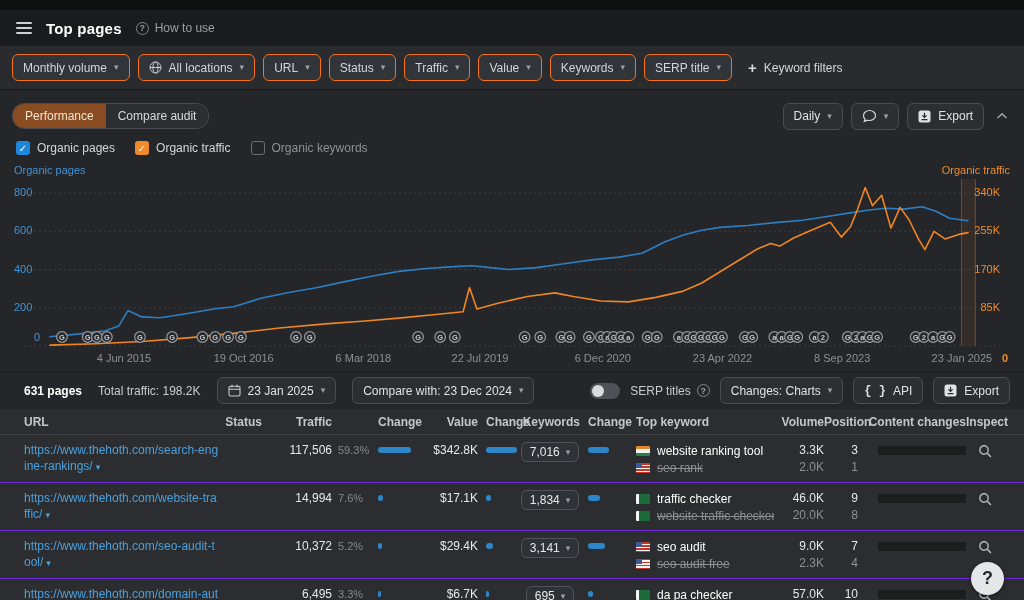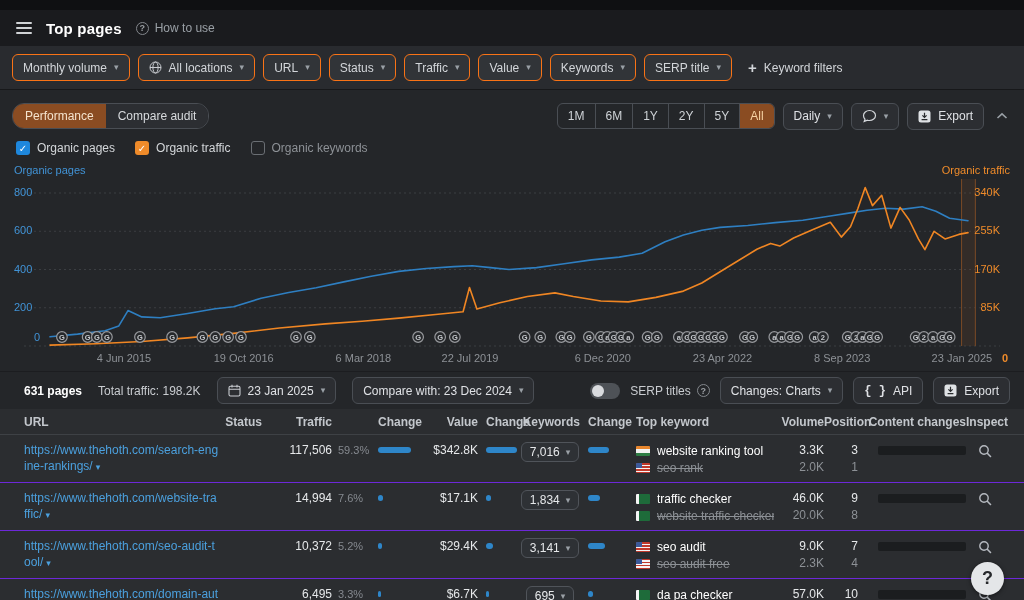--- a/index.html
+++ b/index.html
@@ -163,28 +163,20 @@
   </div>
 </div>
 
 <div class="chart-panel">
   <div class="chart-toolbar">
     <div class="tabs" id="chart-tabs">
         <div class="tab active">Performance</div>
         <div class="tab">Compare audit</div>
       </div>
     <div class="ct-right">
-      <div class="segmented" id="range-buttons">
-          <div class="seg">1M</div>
-          <div class="seg">6M</div>
-          <div class="seg">1Y</div>
-          <div class="seg">2Y</div>
-          <div class="seg">5Y</div>
-          <div class="seg active">All</div>
-        </div>
       <div class="tbtn">
         <span>Daily</span>
         <span class="caret">▾</span>
       </div>
       <div class="tbtn">
         <svg width="15" height="14" viewBox="0 0 15 14" fill="none" stroke="#d3d6da" stroke-width="1.2">
             <path d="M7.5 1.5c3.3 0 6 2.2 6 5s-2.7 5-6 5c-.7 0-1.4-.1-2-.3L2.2 12.4l.8-2.3C1.9 9.2 1.5 8 1.5 6.5c0-2.8 2.7-5 6-5z"></path>
           </svg>
         <span class="caret">▾</span>
       </div>
@@ -347,21 +339,21 @@
       <div class="tickL" style="top: 152px; left: 22px; color: rgb(65, 147, 214);">0</div>
       <div class="tickR" style="top: 7px; color: rgb(239, 139, 42);">340K</div>
       <div class="tickR" style="top: 45.25px; color: rgb(239, 139, 42);">255K</div>
       <div class="tickR" style="top: 83.5px; color: rgb(239, 139, 42);">170K</div>
       <div class="tickR" style="top: 121.75px; color: rgb(239, 139, 42);">85K</div>
     </div>
   <div class="xlabels" id="xlabels">
       <span class="xlab" style="left: 112px;">4 Jun 2015</span>
       <span class="xlab" style="left: 231.7px;">19 Oct 2016</span>
       <span class="xlab" style="left: 351.4px;">6 Mar 2018</span>
-      <span class="xlab" style="left: 458px; text-align: center;">22 Jul 2019</span>
+      <span class="xlab" style="left: 468px; text-align: center;">22 Jul 2019</span>
       <span class="xlab" style="left: 590.8px;">6 Dec 2020</span>
       <span class="xlab" style="left: 710.5px;">23 Apr 2022</span>
       <span class="xlab" style="left: 830.2px;">8 Sep 2023</span>
       <span class="xlab" style="left: 949.9px;">23 Jan 2025</span>
       <span style="position: absolute; right: 4px; color: rgb(239, 139, 42); font-weight: bold;">0</span>
     </div>
 </div>
 
 <div class="table-toolbar">
   <span class="pages-count">631 pages</span>

